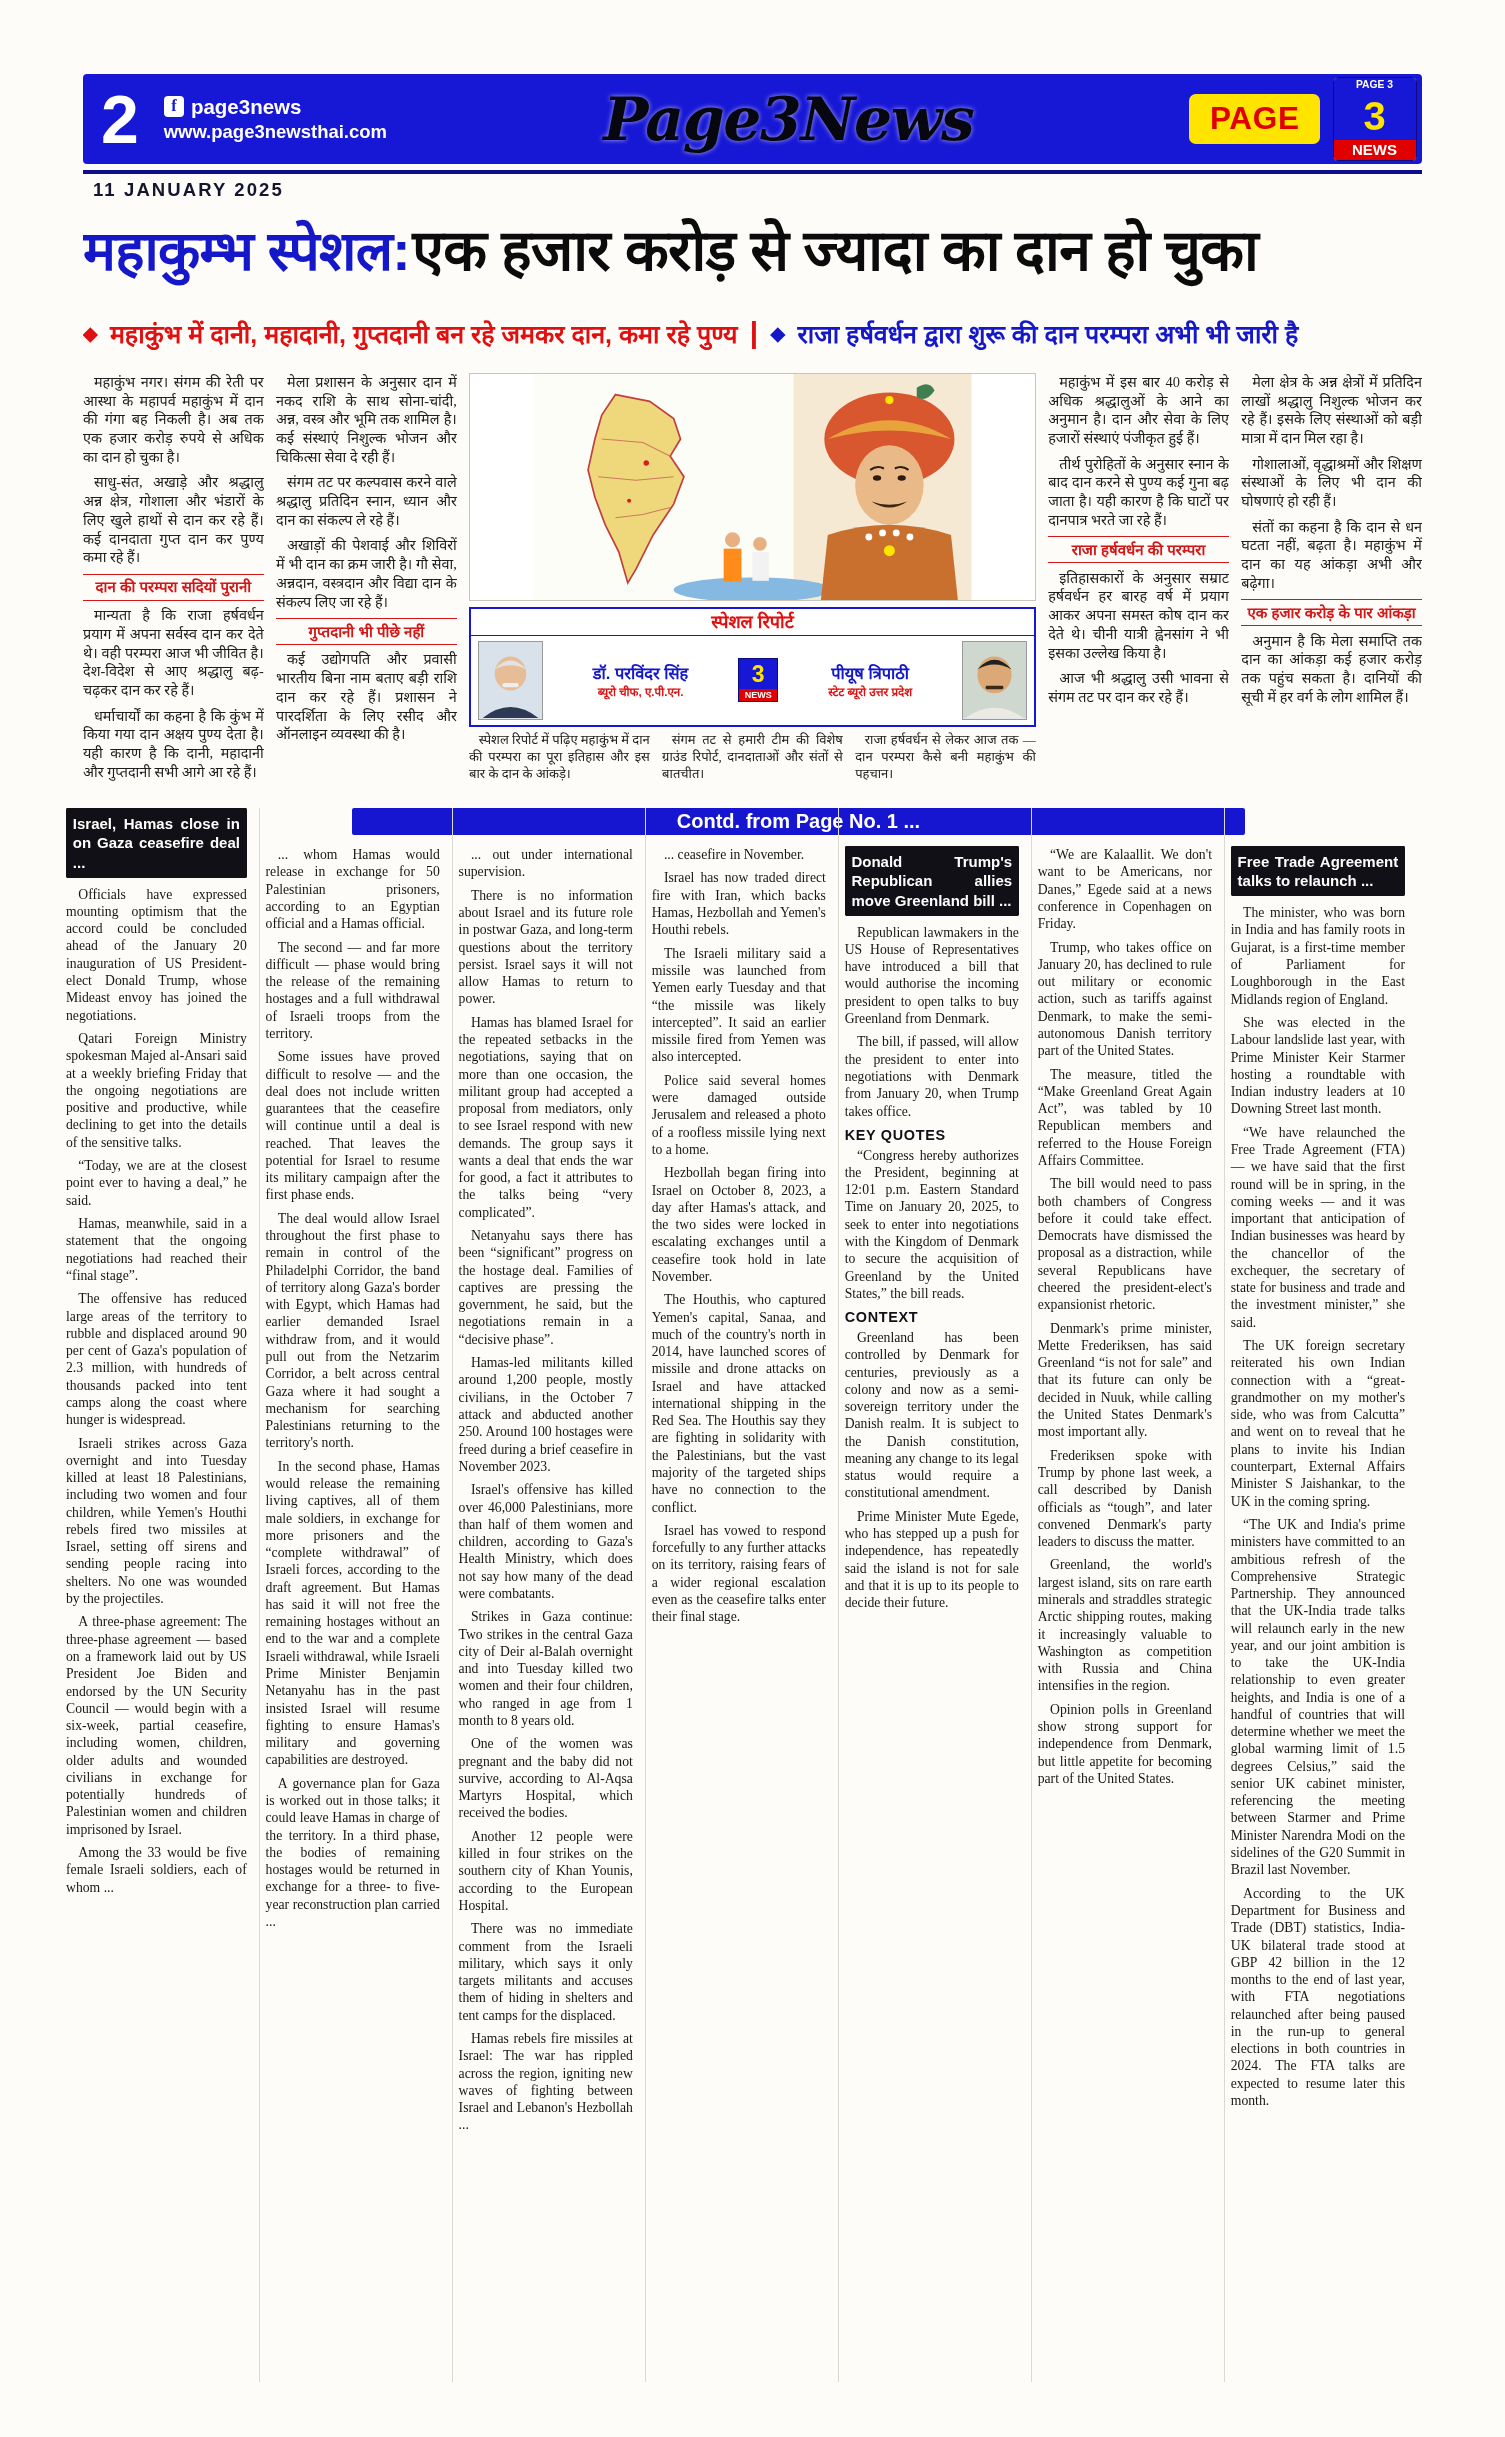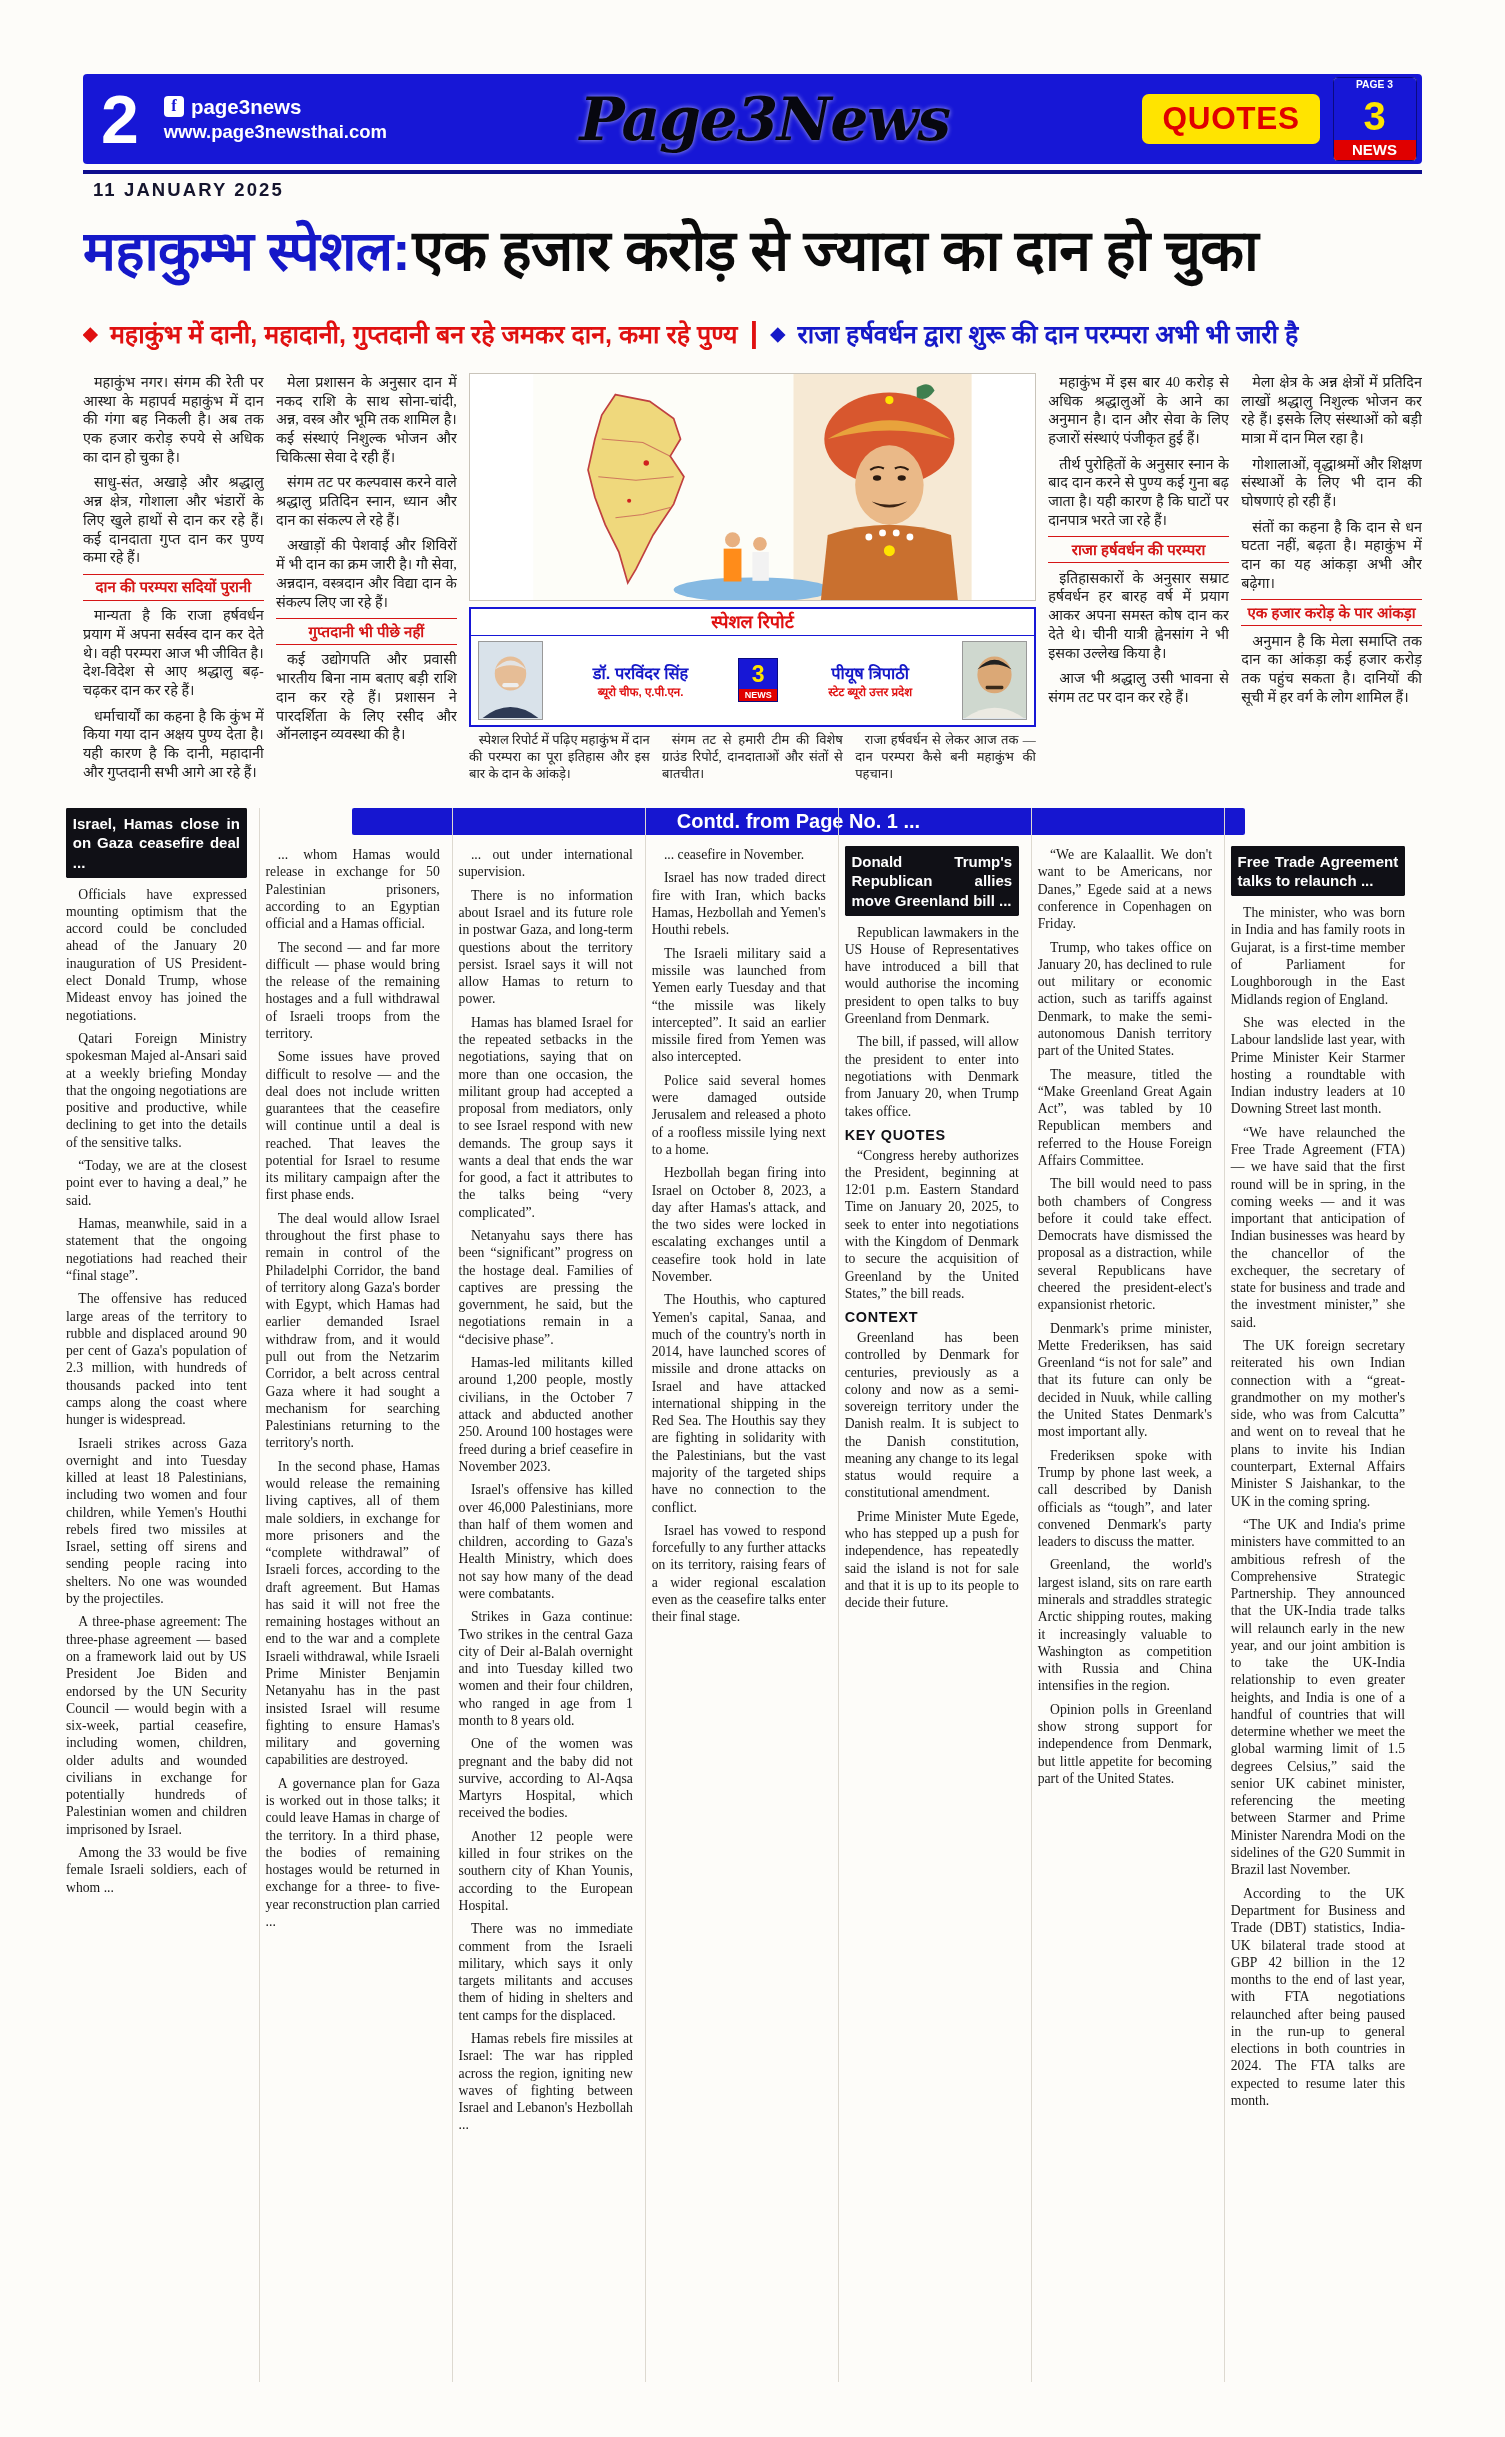--- a/index.html
+++ b/index.html
@@ -78,21 +78,21 @@
   <div class="header">
     <div class="pageno">2</div>
     <div class="social">
       <div class="social-row">
         <div class="fb-icon">f</div>
         <div class="social-handle">page3news</div>
       </div>
       <div class="social-web">www.page3newsthai.com</div>
     </div>
     <div class="masthead">Page3News</div>
-    <div class="world-badge">QUOTES</div>
+    <div class="world-badge">PAGE</div>
     <div class="p3logo">
       <div class="lbl">PAGE 3</div>
       <div class="big3">3</div>
       <div class="newsbar">NEWS</div>
     </div>
   </div>
 
   <div class="date-rule"></div>
   <div class="date-text">11 JANUARY 2025</div>
 
@@ -228,21 +228,21 @@
         </div>
       </div>
   </div>
 
   <div class="contd-bar">Contd. from Page No. 1 ...</div>
 
   <div class="english-section">
       <div class="ecol">
         <div class="headline-bar">Israel, Hamas close in on Gaza ceasefire deal ...</div>
         <p>Officials have expressed mounting optimism that the accord could be concluded ahead of the January 20 inauguration of US President-elect Donald Trump, whose Mideast envoy has joined the negotiations.</p>
-        <p>Qatari Foreign Ministry spokesman Majed al-Ansari said at a weekly briefing Monday that the ongoing negotiations are positive and productive, while declining to get into the details of the sensitive talks.</p>
+        <p>Qatari Foreign Ministry spokesman Majed al-Ansari said at a weekly briefing Friday that the ongoing negotiations are positive and productive, while declining to get into the details of the sensitive talks.</p>
         <p>“Today, we are at the closest point ever to having a deal,” he said.</p>
         <p>Hamas, meanwhile, said in a statement that the ongoing negotiations had reached their “final stage”.</p>
         <p>The offensive has reduced large areas of the territory to rubble and displaced around 90 per cent of Gaza's population of 2.3 million, with hundreds of thousands packed into tent camps along the coast where hunger is widespread.</p>
         <p>Israeli strikes across Gaza overnight and into Tuesday killed at least 18 Palestinians, including two women and four children, while Yemen's Houthi rebels fired two missiles at Israel, setting off sirens and sending people racing into shelters. No one was wounded by the projectiles.</p>
         <p>A three-phase agreement: The three-phase agreement — based on a framework laid out by US President Joe Biden and endorsed by the UN Security Council — would begin with a six-week, partial ceasefire, including women, children, older adults and wounded civilians in exchange for potentially hundreds of Palestinian women and children imprisoned by Israel.</p>
         <p>Among the 33 would be five female Israeli soldiers, each of whom ...</p>
       </div>
       <div class="ecol">
         <p>... whom Hamas would release in exchange for 50 Palestinian prisoners, according to an Egyptian official and a Hamas official.</p>
         <p>The second — and far more difficult — phase would bring the release of the remaining hostages and a full withdrawal of Israeli troops from the territory.</p>

